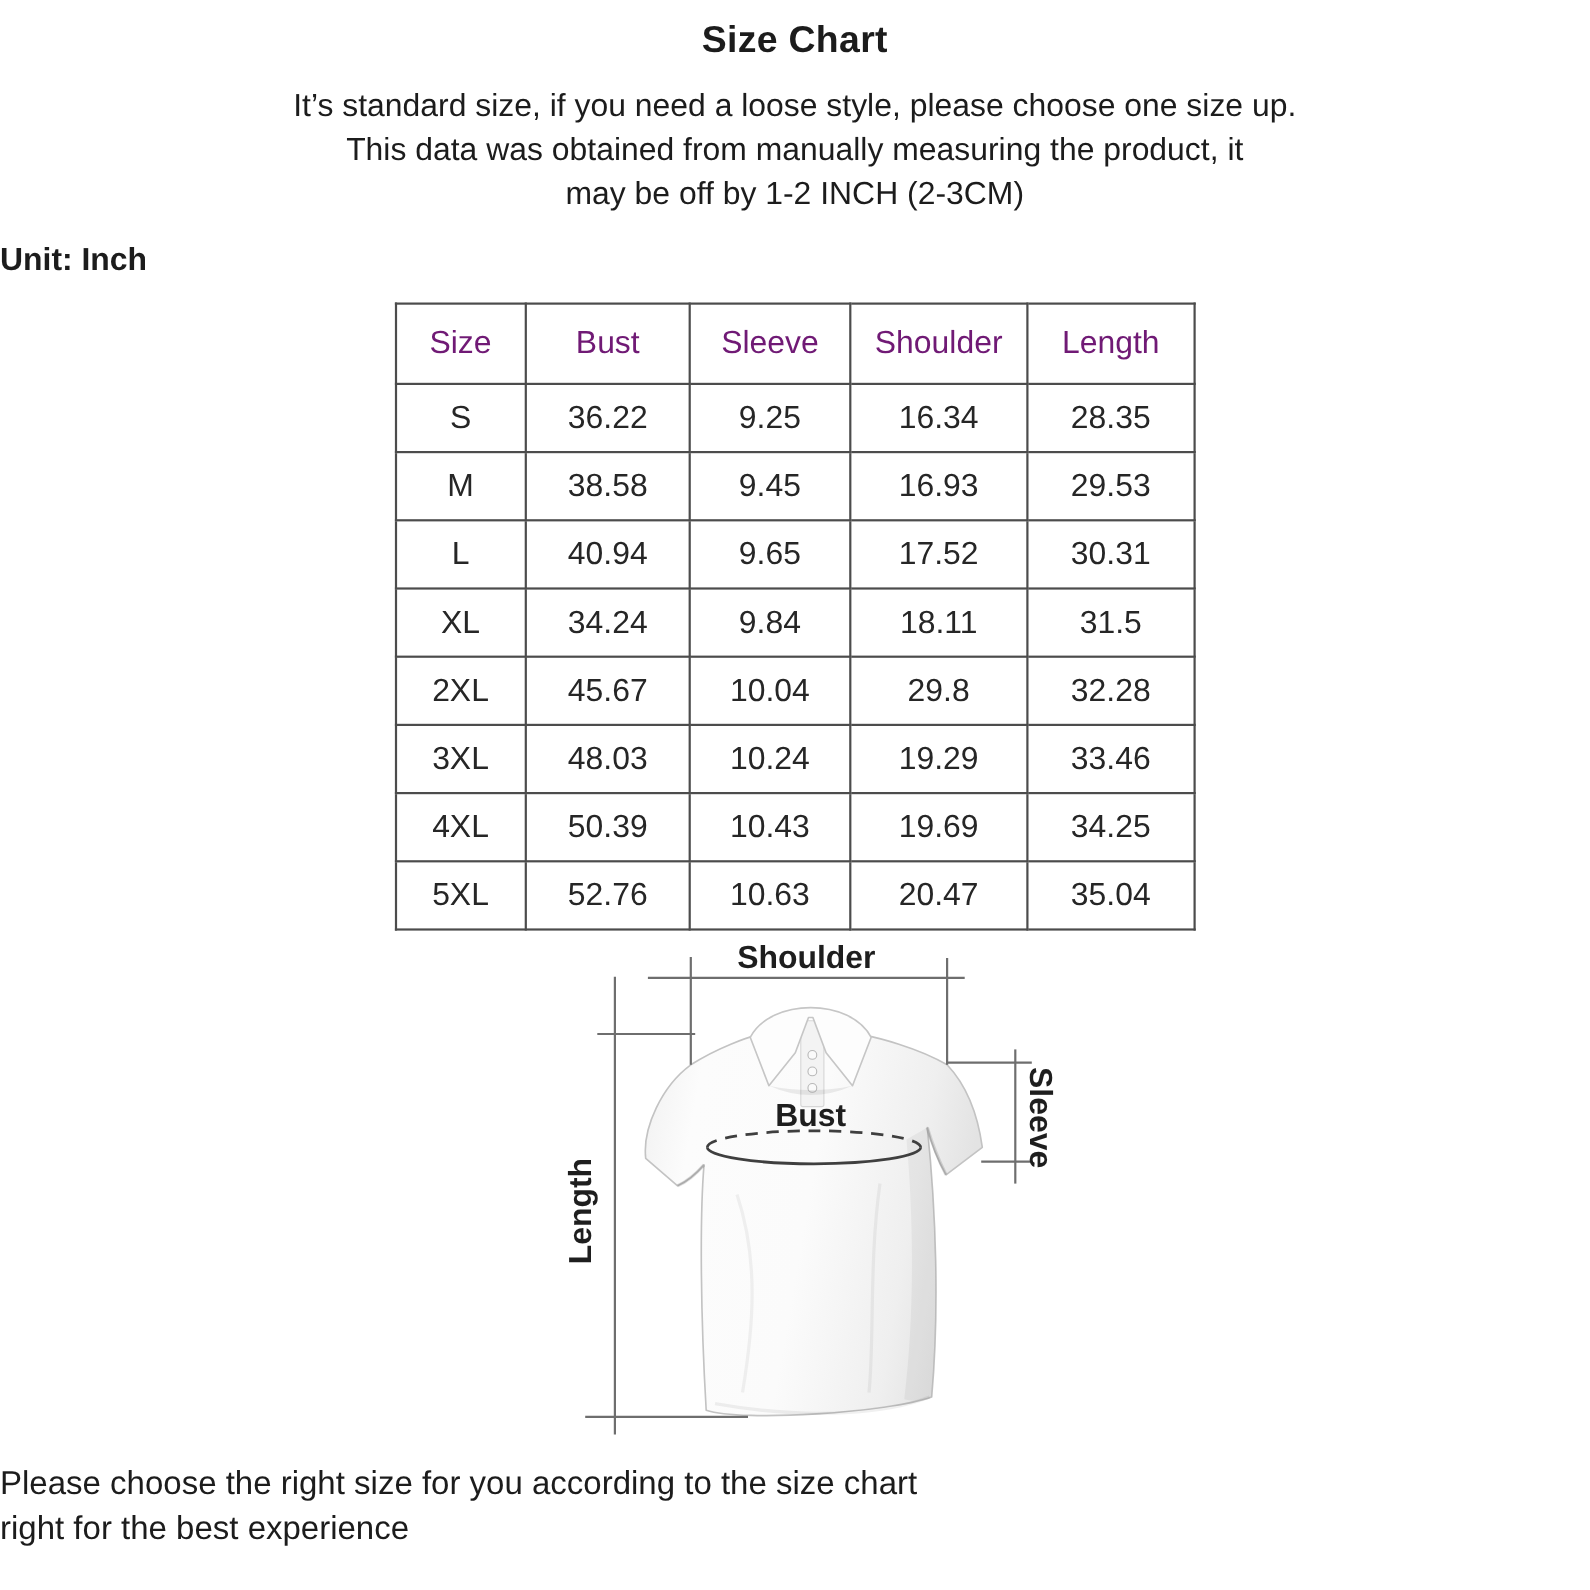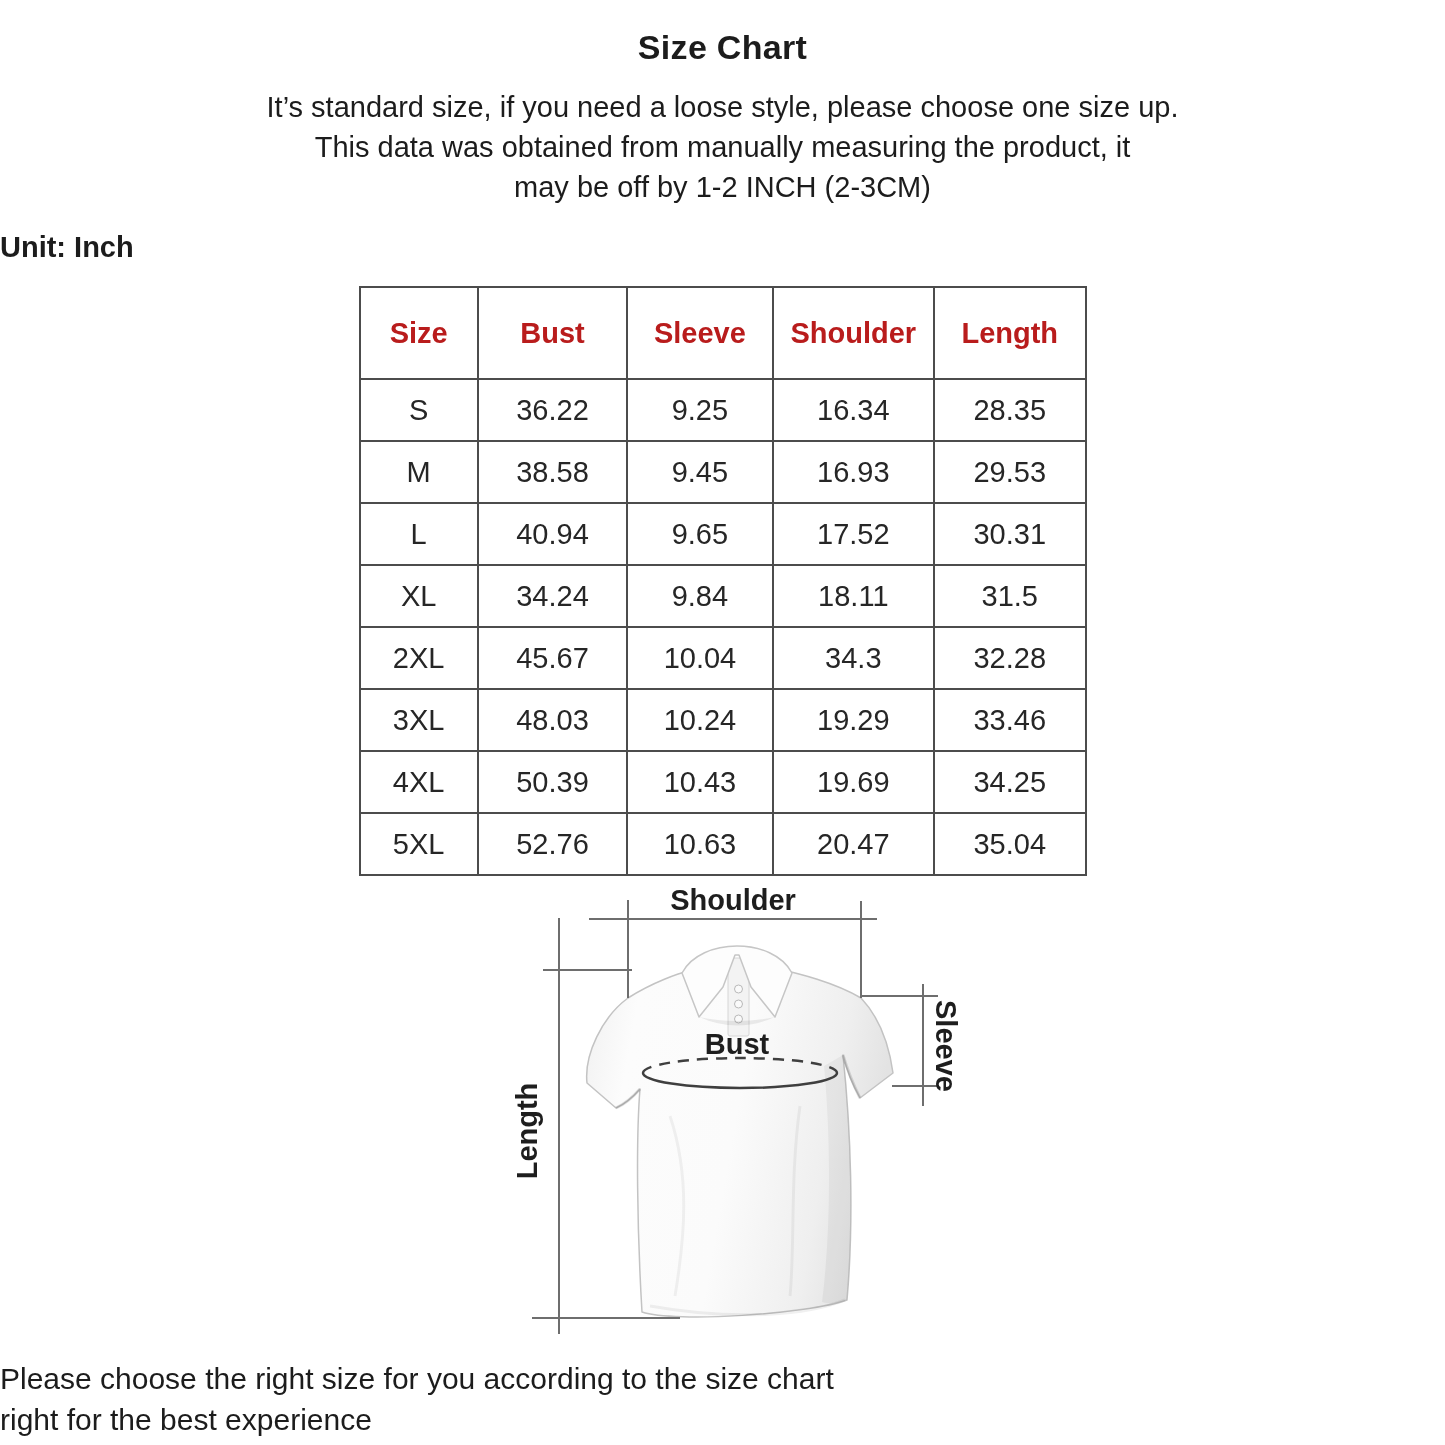--- a/index.html
+++ b/index.html
@@ -5,21 +5,21 @@
   * { box-sizing: border-box; }
   html,body { margin:0; padding:0; }
   body {
     width:1445px; height:1445px;
     background:#ffffff;
     font-family:"Liberation Sans", sans-serif;
     color:#1c1c1c;
     overflow:hidden;
   }
   .title {
-    margin:16px; padding-top:12px;
+    margin:5px; padding-top:12px;
     text-align:center;
     font-size:34px; font-weight:bold;
     letter-spacing:0.3px;
   }
   .note {
     margin-top:20px;
     text-align:center;
     font-size:29px; line-height:40px;
   }
   .unit {
@@ -33,21 +33,21 @@
     margin:22px auto 0 auto;
   }
   table.size-table th, table.size-table td {
     border:2px solid #4c4c4c;
     text-align:center;
     vertical-align:middle;
     font-size:29px;
     padding:0;
     color:#262626;
   }
-  table.size-table thead th { height:92px; font-weight:bold; color:#b91c1c; }
+  table.size-table thead th { height:73px; font-weight:normal; color:#701a75; }
   table.size-table tbody td { height:62px; font-weight:normal; }
   .diagram {
     width:500px; height:464px;
     margin:0 auto;
     transform:translateX(17px);
   }
   svg text {
     font-family:"Liberation Sans", sans-serif;
     fill:#1e1e1e;
   }
@@ -116,21 +116,21 @@
         <td>XL</td>
         <td>34.24</td>
         <td>9.84</td>
         <td>18.11</td>
         <td>31.5</td>
       </tr>
       <tr>
         <td>2XL</td>
         <td>45.67</td>
         <td>10.04</td>
-        <td>34.3</td>
+        <td>29.8</td>
         <td>32.28</td>
       </tr>
       <tr>
         <td>3XL</td>
         <td>48.03</td>
         <td>10.24</td>
         <td>19.29</td>
         <td>33.46</td>
       </tr>
       <tr>

